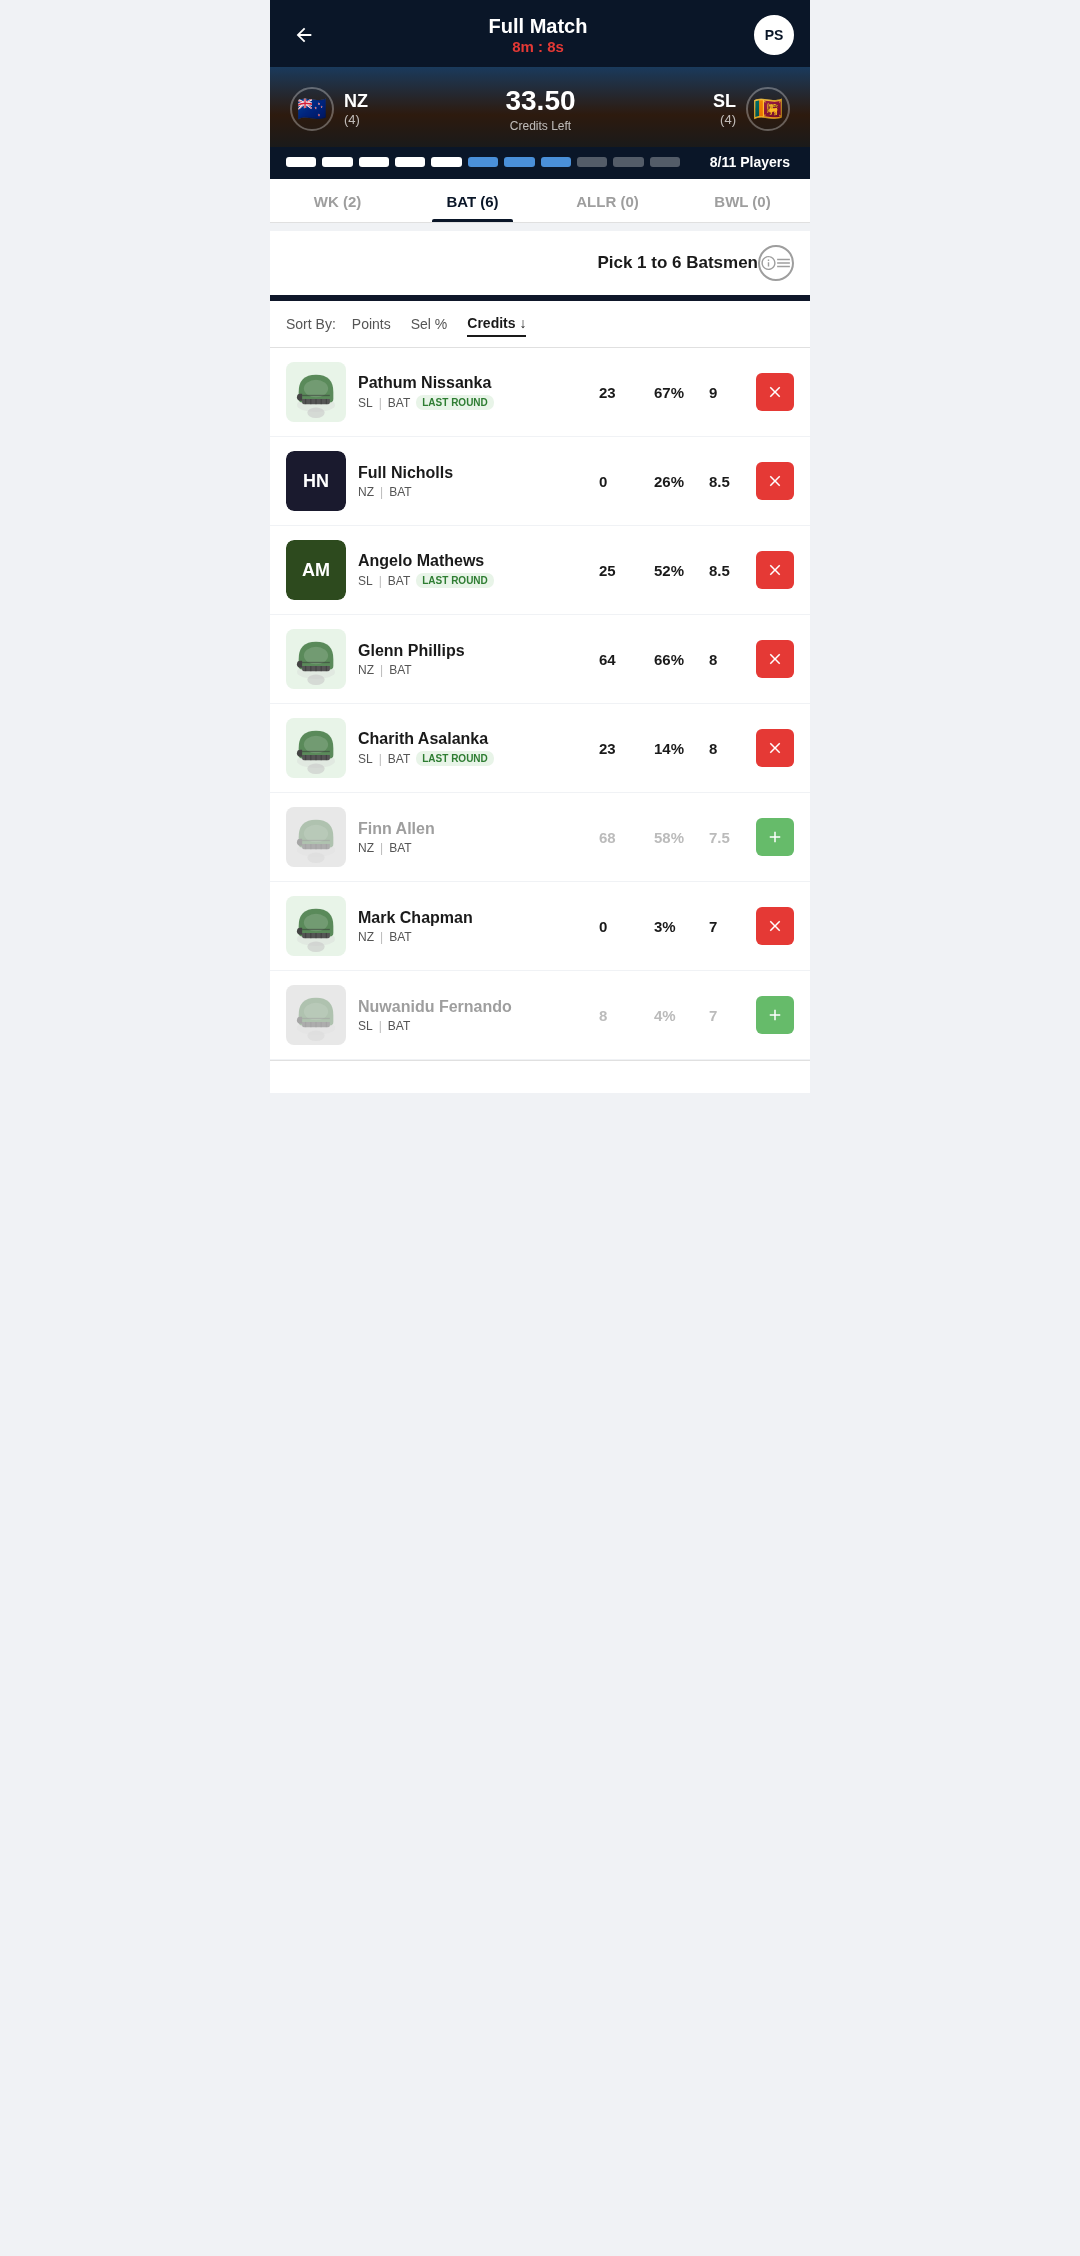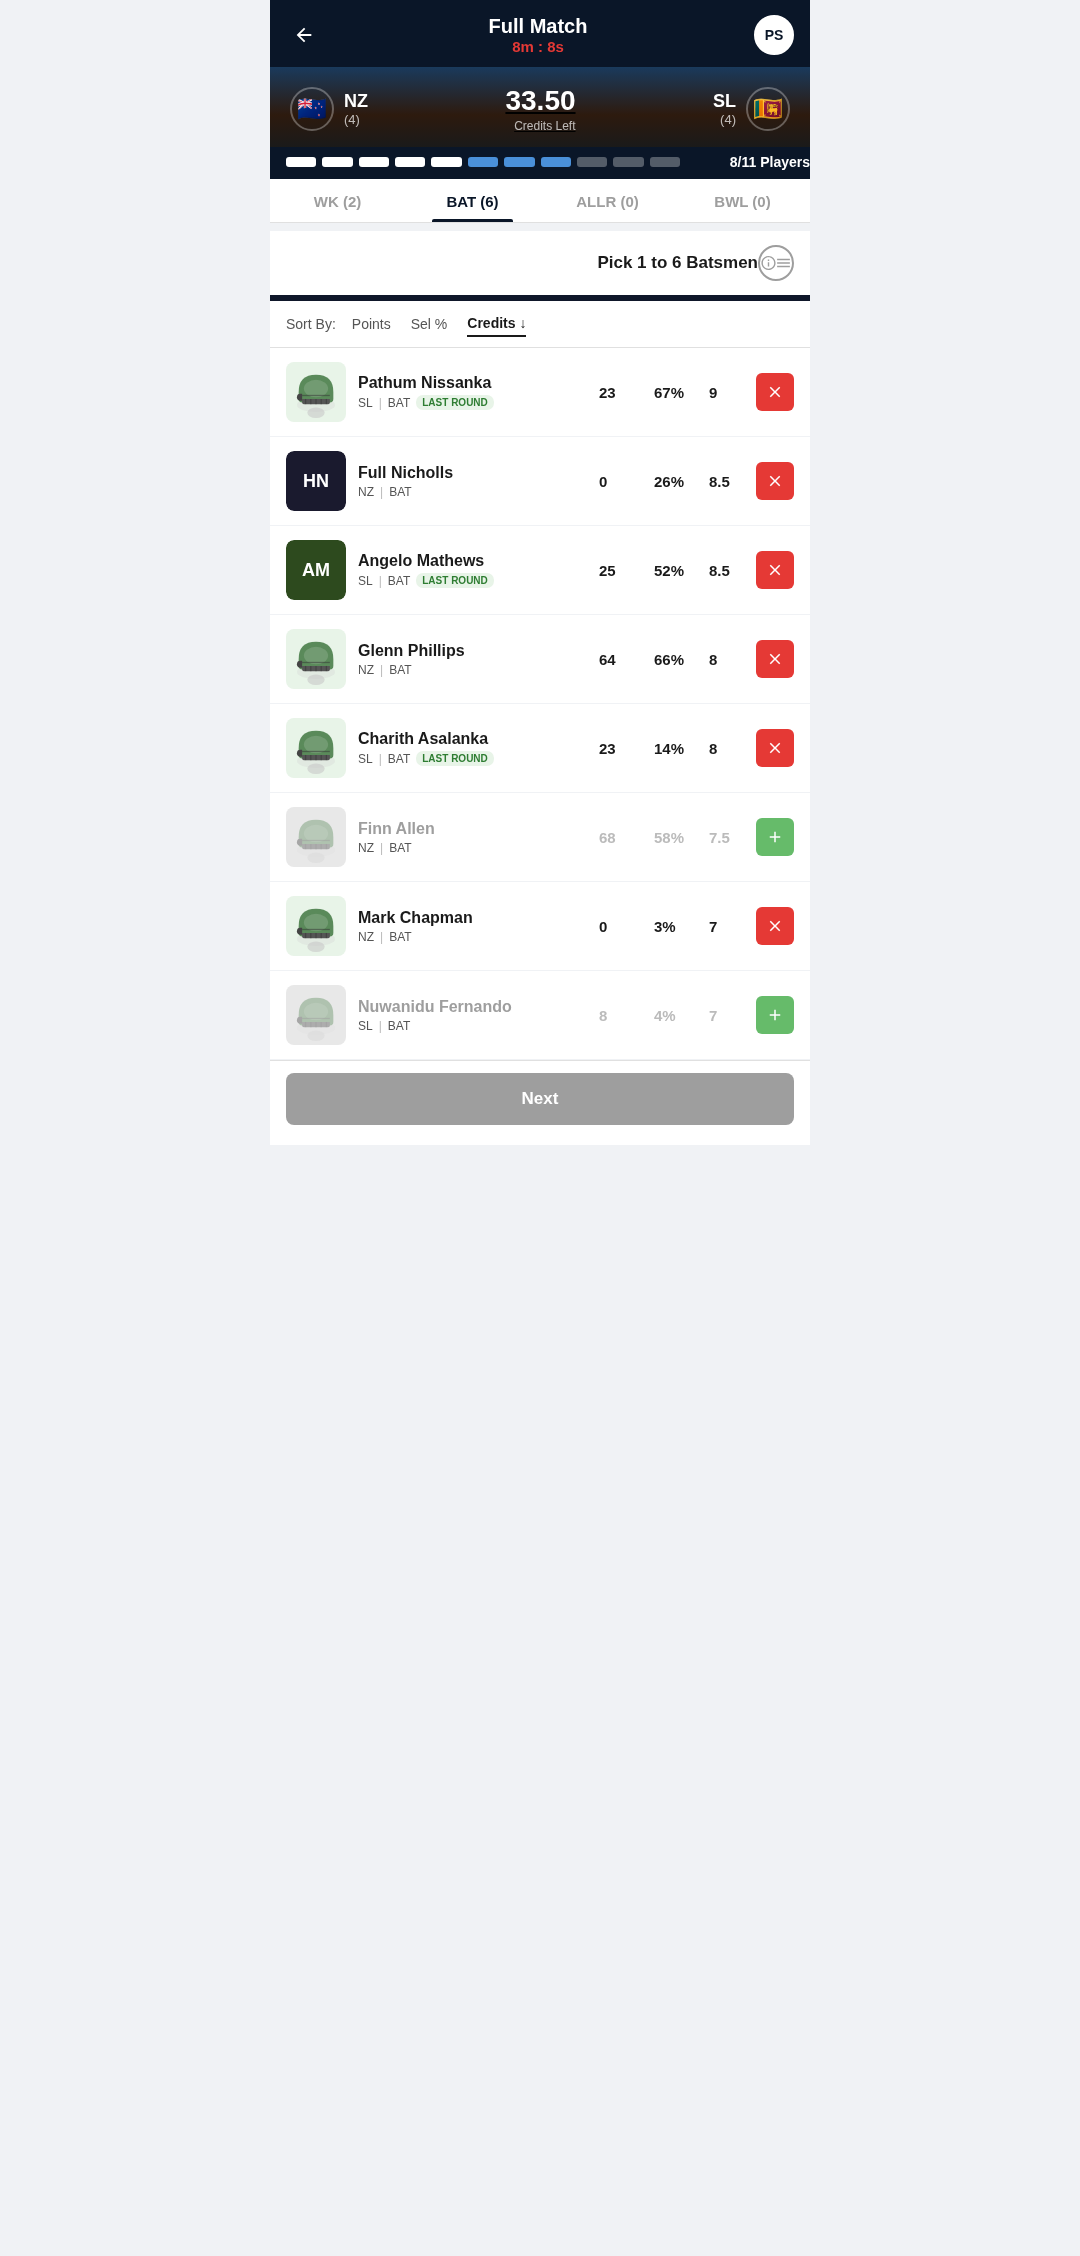--- a/index.html
+++ b/index.html
@@ -55,21 +55,21 @@
     .team-flag {
       width: 44px; height: 44px; border-radius: 50%; overflow: hidden;
       border: 2px solid rgba(255,255,255,0.3);
       display: flex; align-items: center; justify-content: center;
       font-size: 24px;
     }
     .team-info { color: white; }
     .team-name { font-size: 18px; font-weight: 700; }
     .team-count { font-size: 13px; color: rgba(255,255,255,0.7); }
 
-    .credits-block { text-align: right; text-decoration: underline; }
+    .credits-block { text-align: center; }
     .credits-value { color: white; font-size: 28px; font-weight: 800; }
     .credits-label { color: rgba(255,255,255,0.7); font-size: 12px; margin-top: 2px; }
 
     
     .player-slots {
       background: #0a1628;
       padding: 10px 16px 12px;
       display: flex; align-items: center; gap: 6px;
     }
     .slot {
@@ -246,21 +246,21 @@
     <div class="slot slot-filled"></div>
     <div class="slot slot-filled"></div>
     <div class="slot slot-filled"></div>
     <div class="slot slot-filled"></div>
     <div class="slot slot-active"></div>
     <div class="slot slot-active"></div>
     <div class="slot slot-active"></div>
     <div class="slot" style="background: rgba(255, 255, 255, 0.3);"></div>
     <div class="slot" style="background: rgba(255, 255, 255, 0.3);"></div>
     <div class="slot" style="background: rgba(255, 255, 255, 0.3);"></div>
-    <span class="slots-count" style="position:absolute; right:0; font-size:14px; color:white; font-weight:600;">8/11 Players</span>
+    <span class="slots-count" style="position:absolute; right:20px; font-size:14px; color:white; font-weight:600;">8/11 Players</span>
 </div>
 
 <div class="tabs" id="tabs-container">
     <div class="tab">WK  (2)</div>
     <div class="tab active">BAT  (6)</div>
     <div class="tab">ALLR  (0)</div>
     <div class="tab">BWL  (0)</div>
   </div>
 
 <div class="section-header">
@@ -607,14 +607,13 @@
       </div>
       <button class="action-btn add">
         <svg viewBox="0 0 24 24">
           <path d="M19 13h-6v6h-2v-6H5v-2h6V5h2v6h6v2z"></path>
         </svg>
       </button>
     </div>
   </div>
 
 <div class="bottom-bar">
-  <button class="btn-next">Next</button>
 </div>
 
 </body></html>

